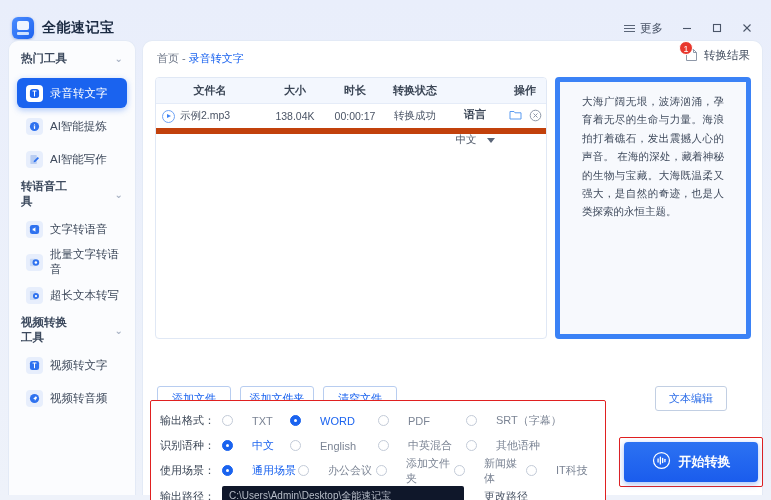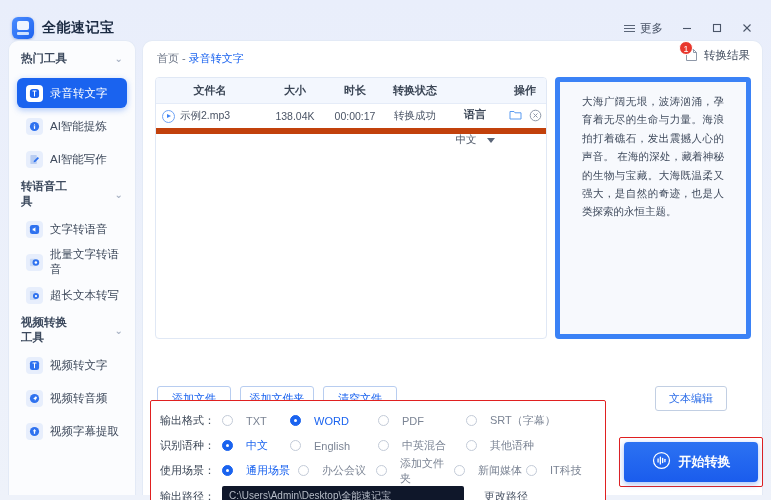--- a/index.html
+++ b/index.html
@@ -165,21 +165,21 @@
 
   
   .options {
     position: absolute; left: 150px; top: 400px; width: 456px; height: 110px;
     border: 1.5px solid #e02020; border-radius: 2px;
     background: #fff; padding: 7px 9px 0 9px;
   }
   .opt-row { display: flex; align-items: center; height: 25px; }
   .opt-label { width: 62px; font-size: 11px; color: #3b4656; flex: 0 0 auto; }
   .radio {
-    display: flex; align-items: center; gap: 13px; font-size: 11px; color: #7b8494;
+    display: flex; align-items: center; gap: 19px; font-size: 11px; color: #7b8494;
   }
   .dot {
     width: 11px; height: 11px; border-radius: 50%;
     border: 1px solid #c3cbd8; background: #fff; flex: 0 0 auto; position: relative;
   }
   .radio.on .dot { border-color: #1a63ef; background: #1a63ef; }
   .radio.on .dot::after {
     content:""; position:absolute; left:3px; top:3px; width:3px; height:3px;
     background:#fff; border-radius:50%;
   }
@@ -329,30 +329,20 @@
       <span>视频转文字</span>
     </div>
     <div class="sb-item">
       <span class="sb-ico ico-soft">
         <svg width="11" height="11" viewBox="0 0 12 12">
             <circle cx="6" cy="6" r="5" fill="#2f72ef"></circle>
             <path d="M7.5 3.6L4.6 6.3l1.6.4.3 1.7 2.3-3.1z" fill="#fff"></path>
           </svg>
       </span>
       <span>视频转音频</span>
-    </div>
-    <div class="sb-item">
-      <span class="sb-ico ico-soft">
-        <svg width="11" height="11" viewBox="0 0 12 12">
-            <circle cx="6" cy="6" r="5" fill="#2f72ef"></circle>
-            <path d="M6 3.3l2 2.3H4.2z" fill="#fff"></path>
-            <rect x="5.3" y="5.4" width="1.4" height="3.1" fill="#fff"></rect>
-          </svg>
-      </span>
-      <span>视频字幕提取</span>
     </div>
   </div>
 
   <div class="main">
 
     <div class="crumb">
       <span>首页</span><span> - </span><b>录音转文字</b>
     </div>
 
     <div class="result-tab">

